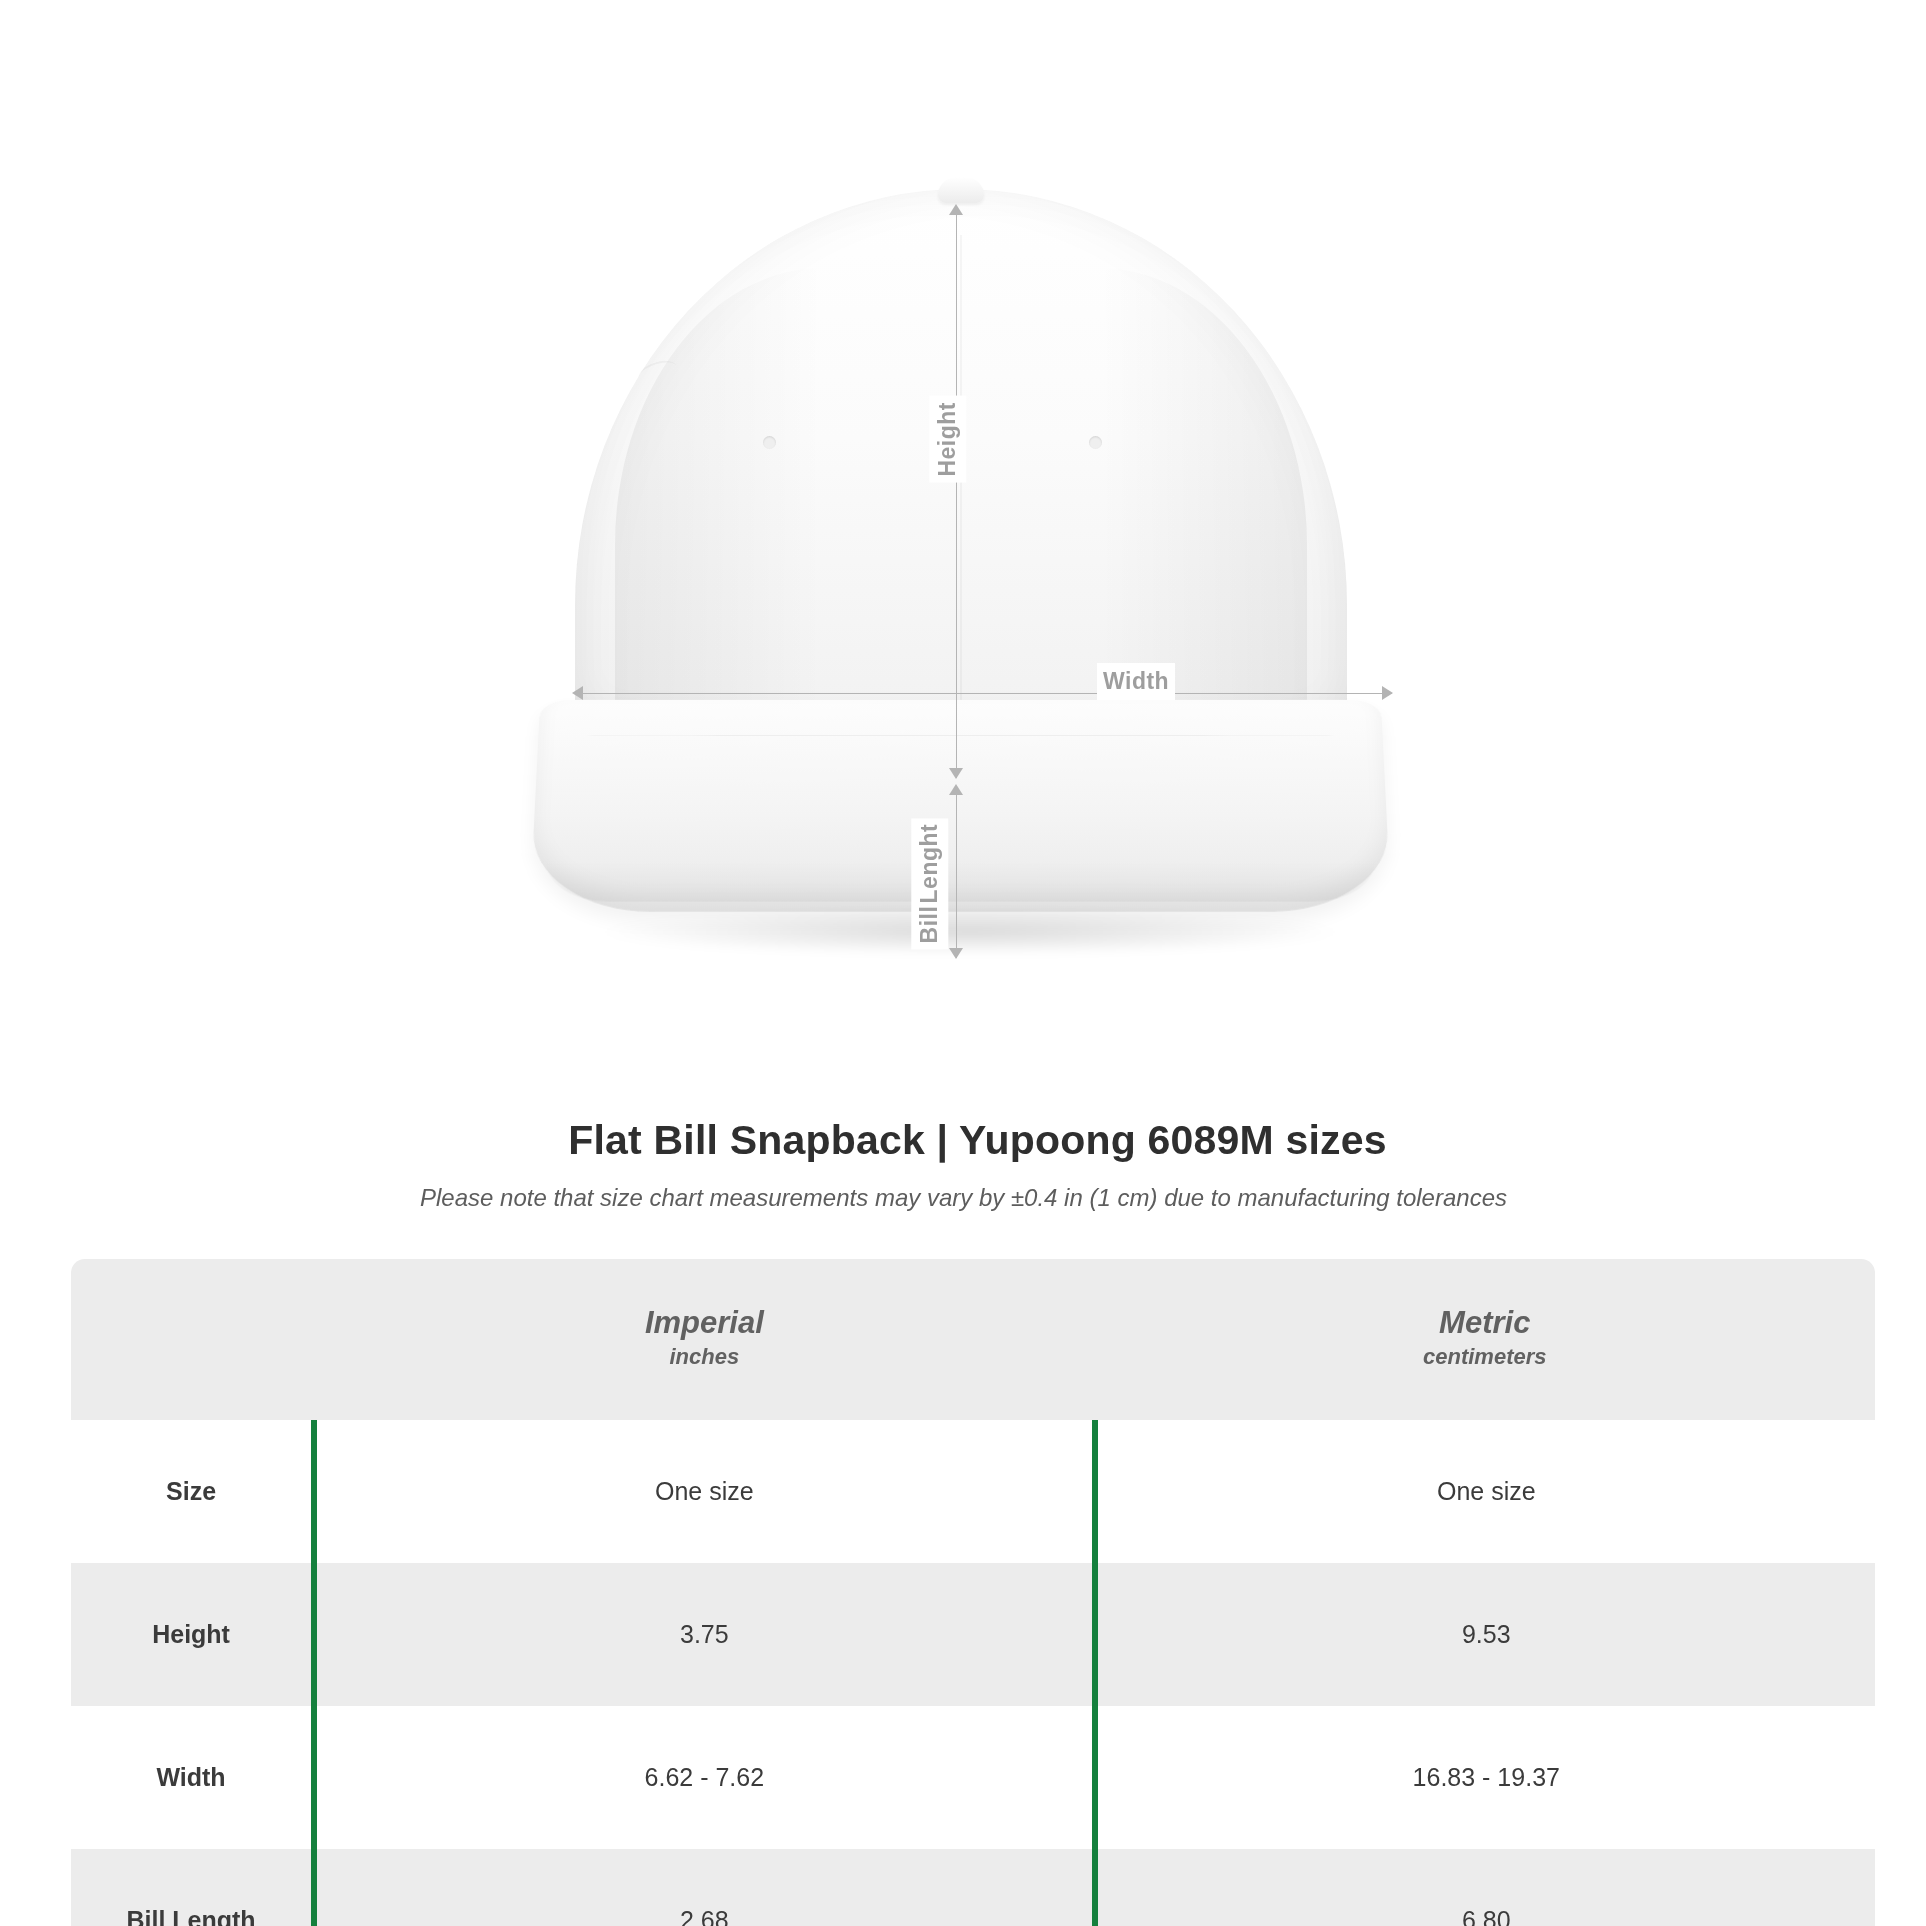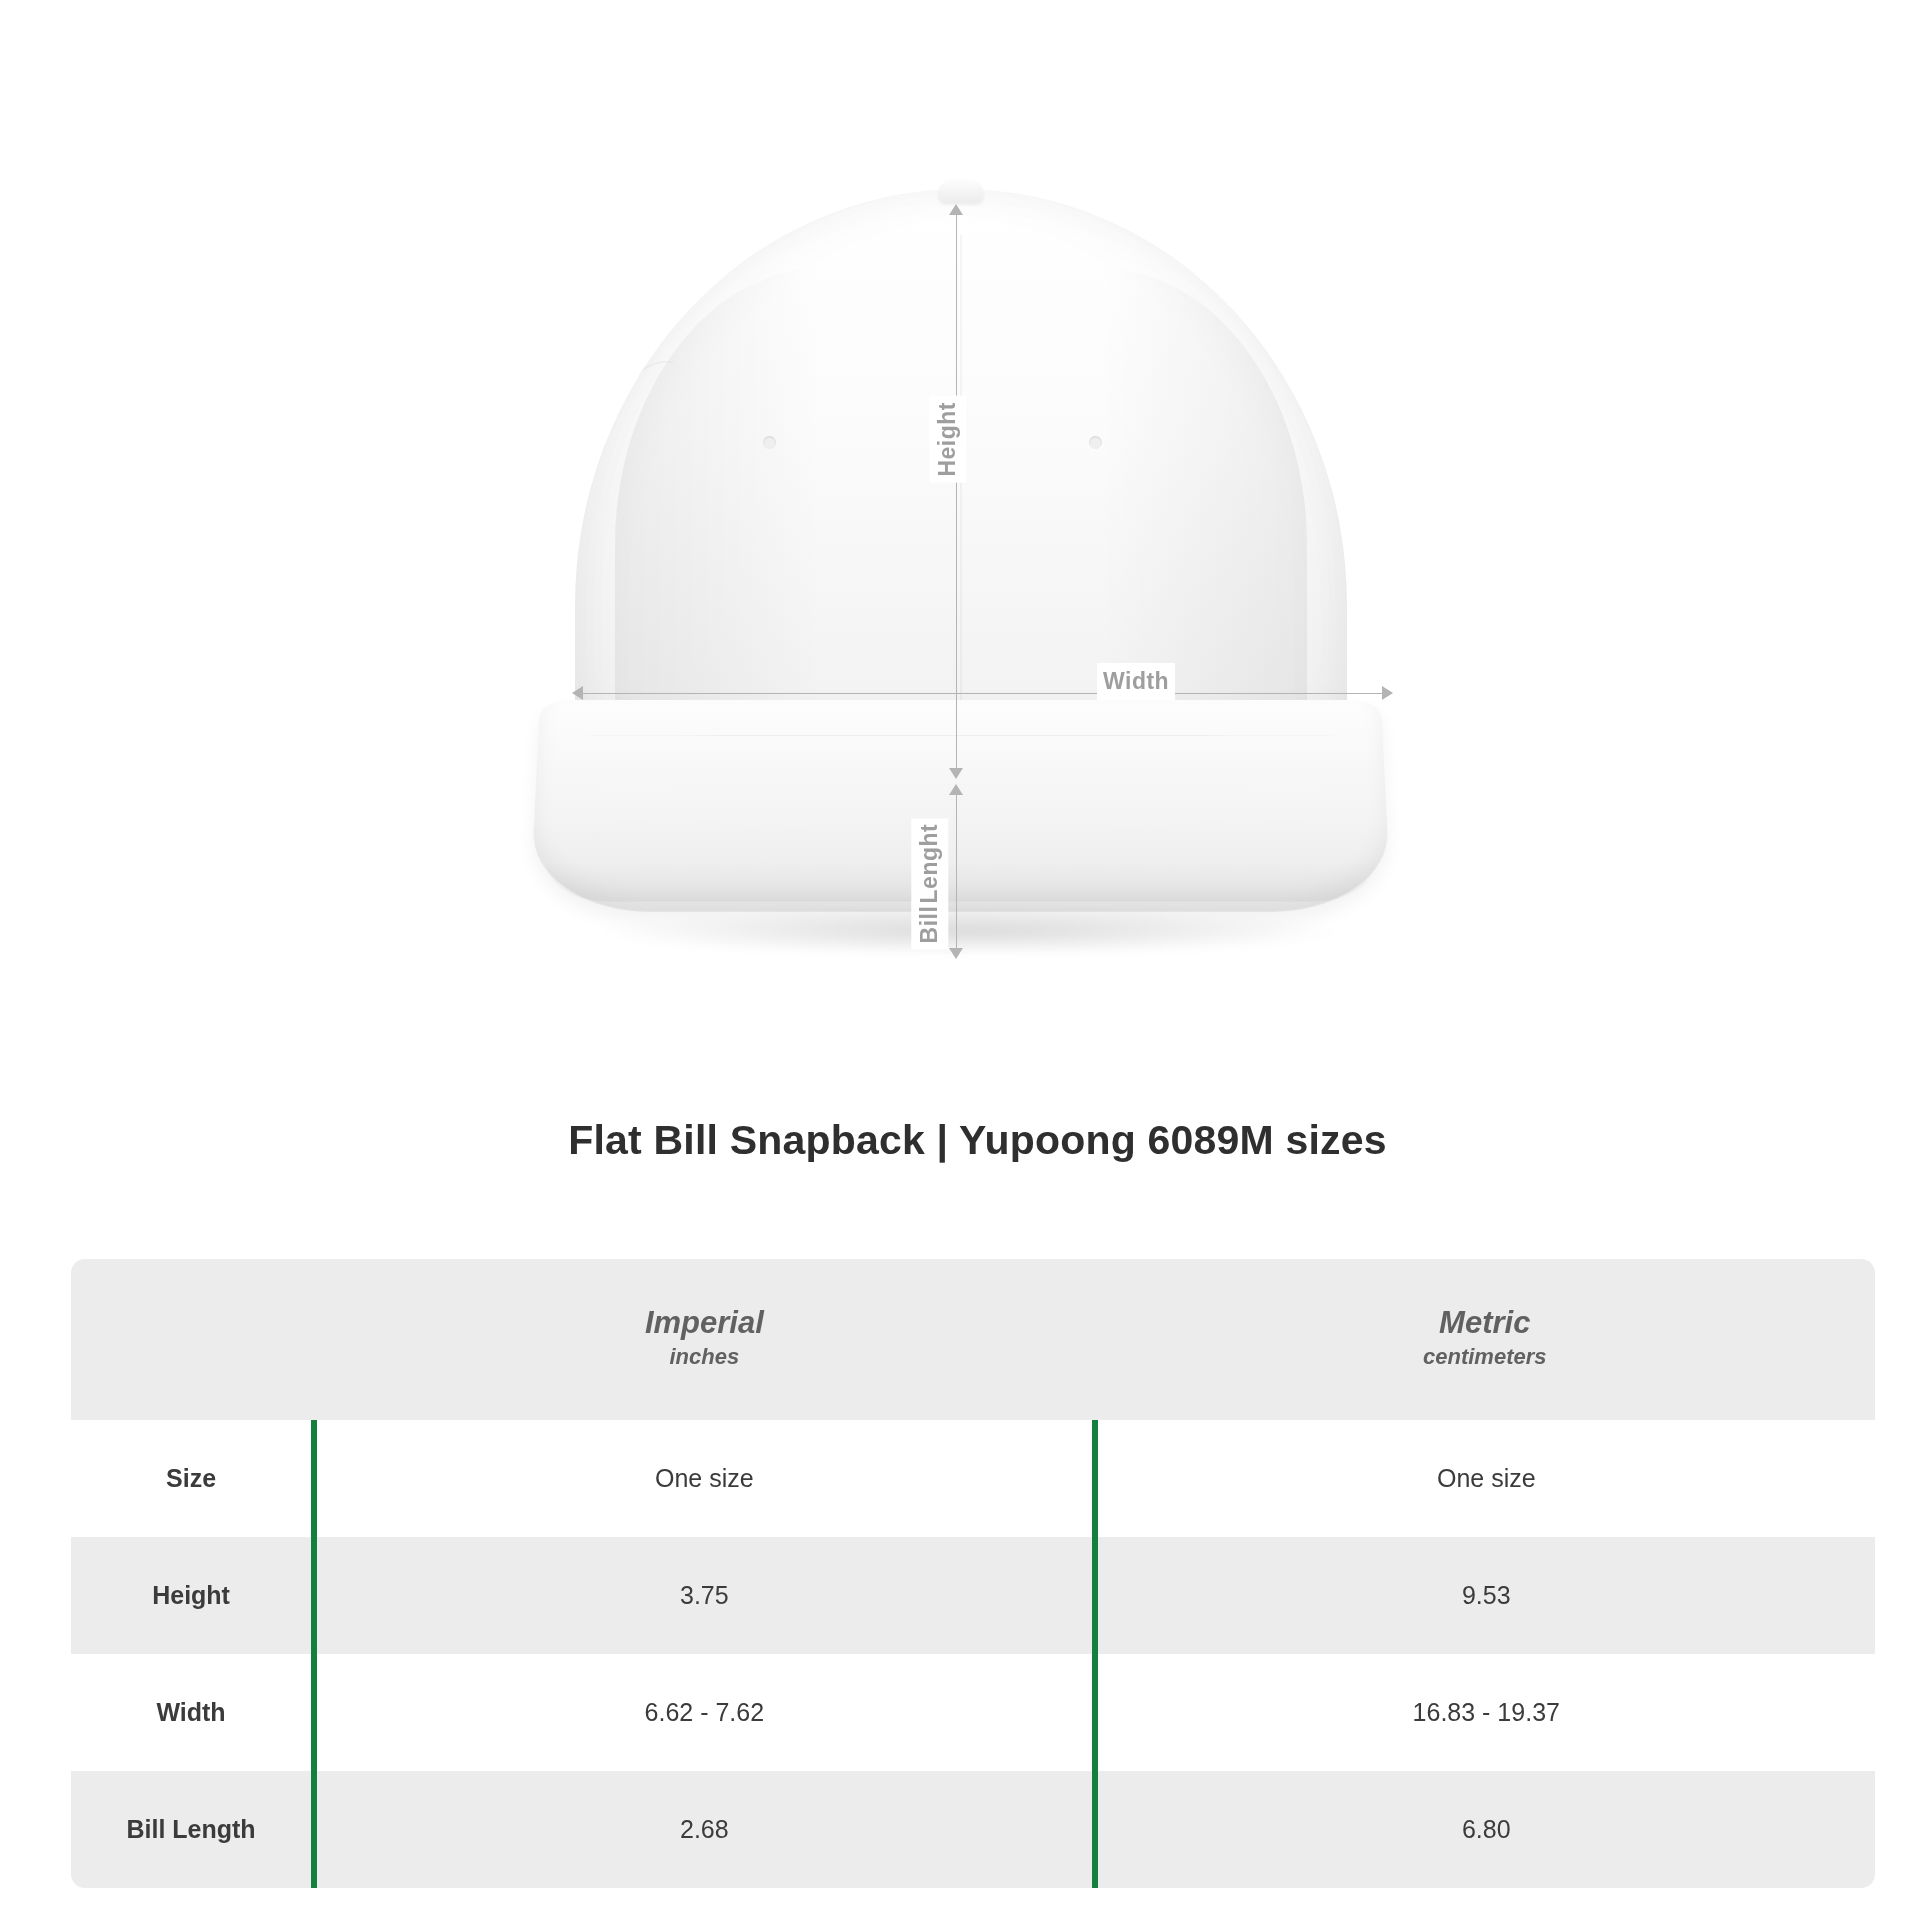--- a/index.html
+++ b/index.html
@@ -263,21 +263,21 @@
   .unit-sub {
     display: block;
     font-size: 22px;
     font-style: italic;
     color: #616161;
     line-height: 1.4;
   }
   .col-label { width: 243px; }
   .col-val { width: 780px; }
 
-  tbody tr { height: 117px; }
+  tbody tr { height: 143px; }
   tbody tr.odd td { background: #ffffff; }
   tbody tr.even td { background: #ececec; }
   tbody td {
     font-size: 25px;
     color: #3b3b3b;
   }
   tbody td.row-label {
     font-weight: bold;
     font-size: 25px;
     color: #3b3b3b;
@@ -328,20 +328,21 @@
       <div class="dim-label vertical" style="left:911px; top:818px; display:flex; gap:2px;">
         <span>Bill</span>
         <span>Lenght</span>
       </div>
 
     </div>
   </div>
 
   <div class="title-block">
     <h1 class="chart-title">Flat Bill Snapback | Yupoong 6089M sizes</h1>
+    <p class="chart-note">Please note that size chart measurements may vary by ±0.4 in (1 cm) due to manufacturing tolerances</p>
   </div>
 
   <div class="table-wrap">
     <table class="size-table">
       <colgroup>
         <col class="col-label">
         <col class="col-val">
         <col class="col-val">
       </colgroup>
       <thead>

